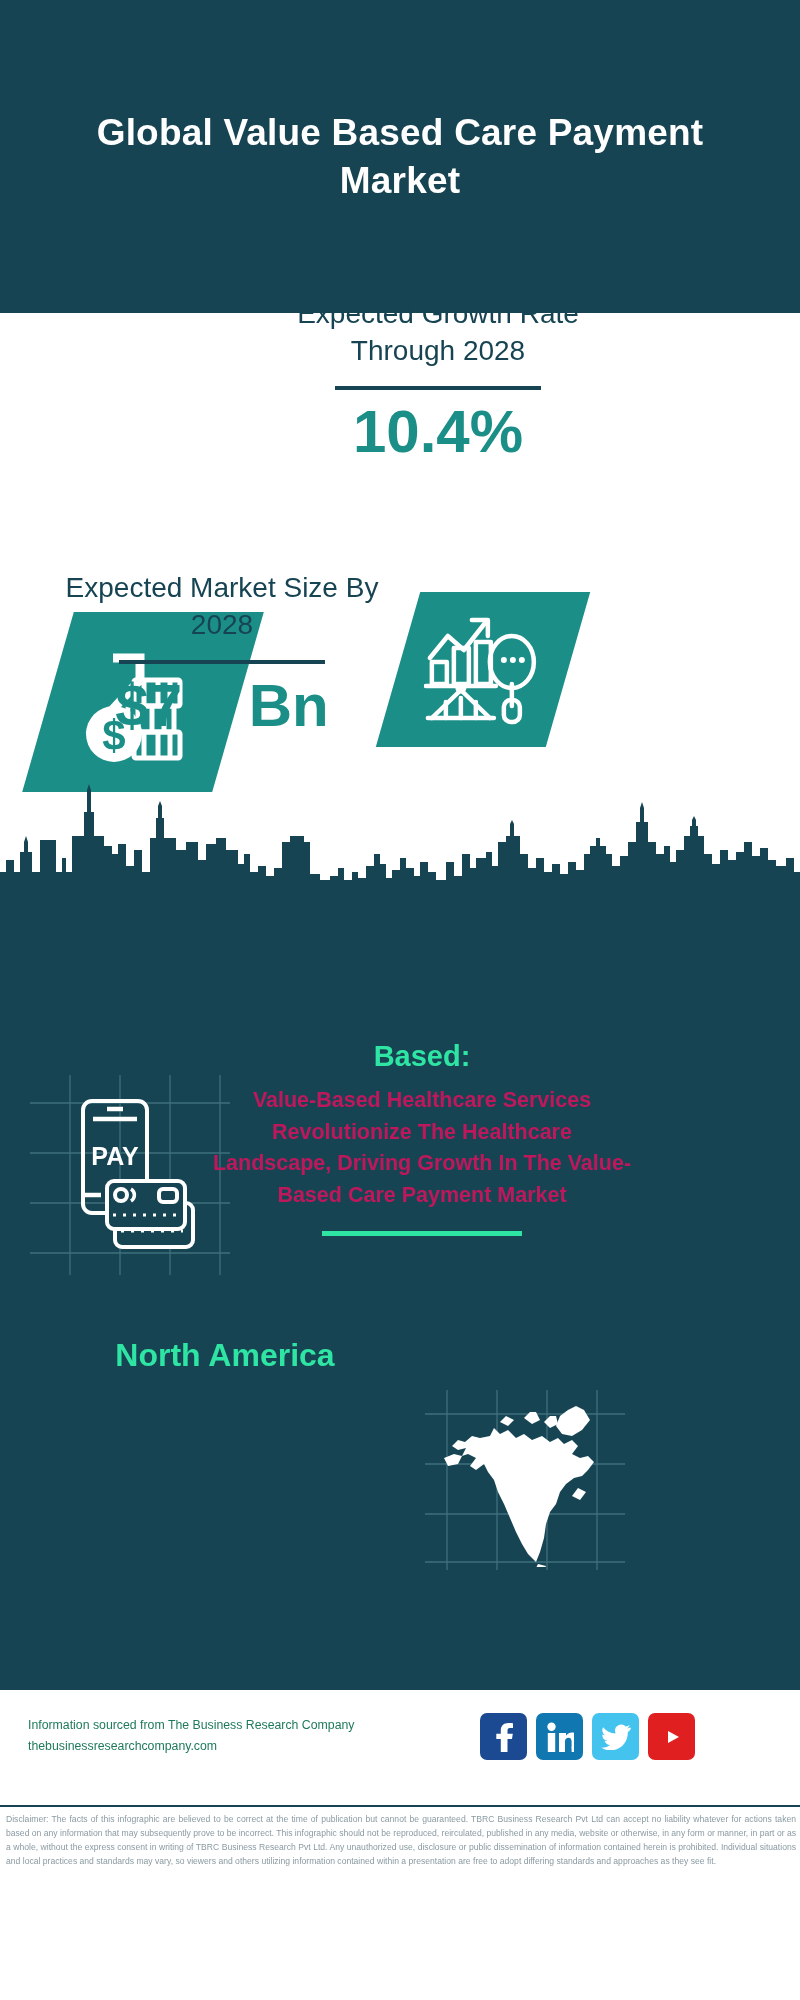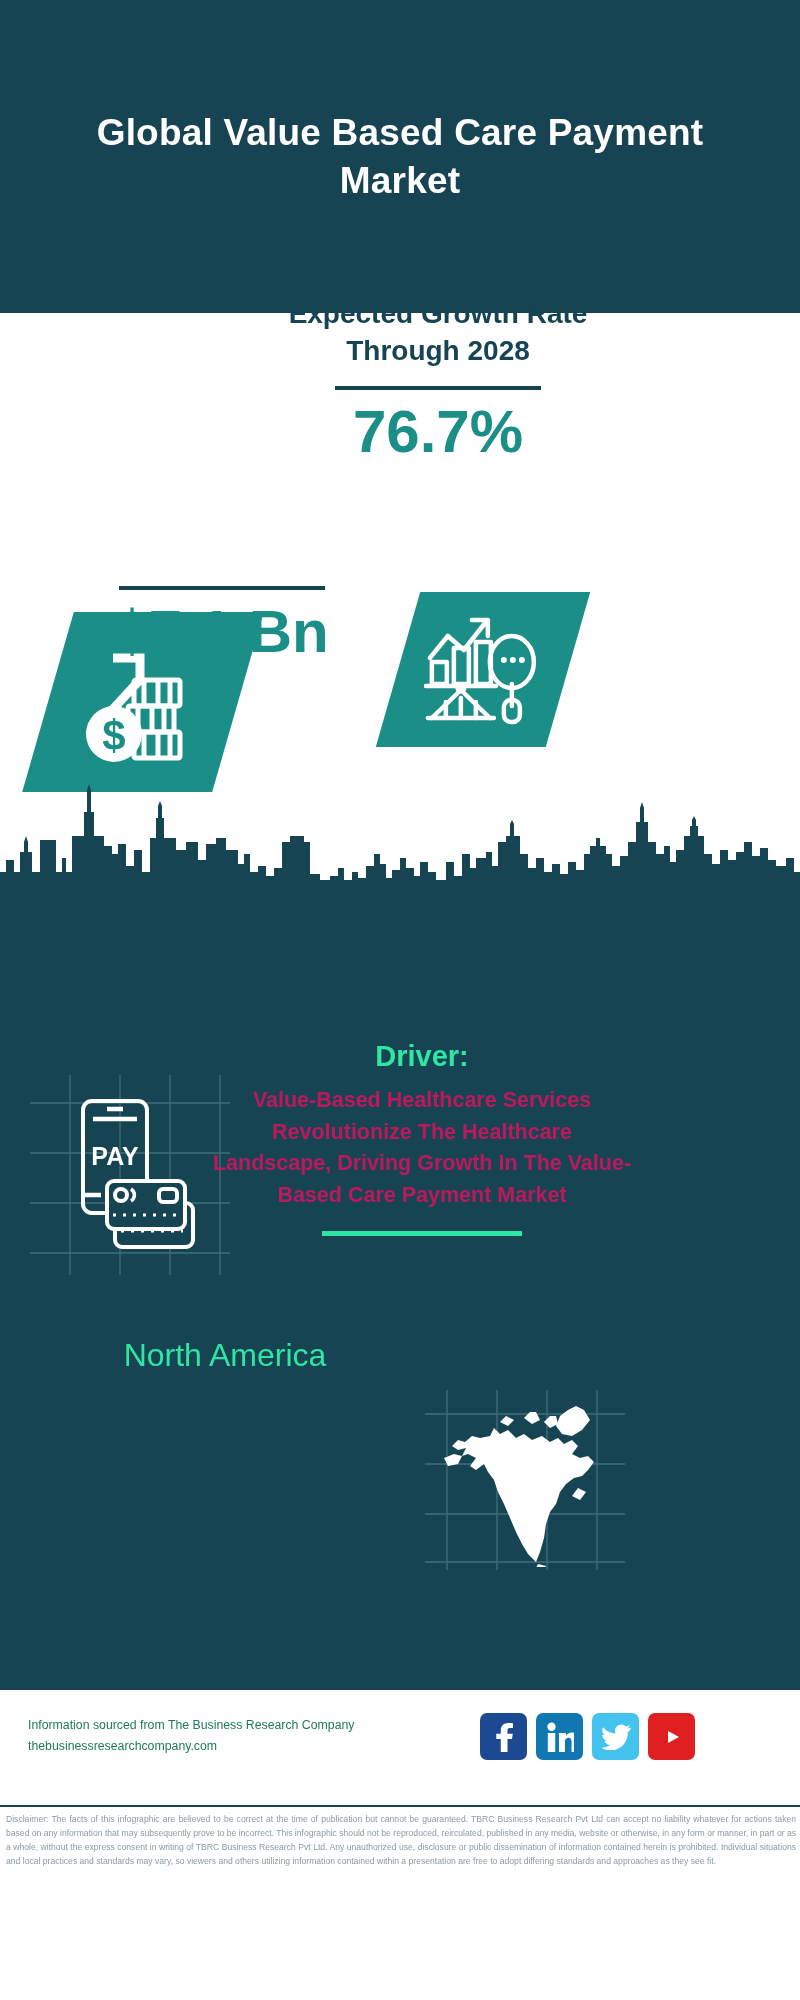--- a/index.html
+++ b/index.html
@@ -36,21 +36,21 @@
   }
   .para > svg{transform:skewX(16deg);}
 
   .row-growth-text{
     position:absolute;left:268px;top:296px;width:340px;text-align:center;
   }
   .row-size-text{
     position:absolute;left:52px;top:570px;width:340px;text-align:center;
   }
   .stat-label{
-    color:#174453;font-size:28px;font-weight:700;line-height:1.32;margin:0;
+    color:#174453;font-size:28px;font-weight:400;line-height:1.32;margin:0;
   }
   .stat-rule{
     height:4px;background:#174453;margin:16px auto 10px auto;width:206px;border:0;
   }
   .stat-value{
     color:#1b8f87;font-size:60px;font-weight:700;line-height:1.05;margin:0;
   }
 
   
   .dark-block{
@@ -73,21 +73,21 @@
     margin:0;color:#be185d;font-size:21.5px;font-weight:700;line-height:1.47;
   }
   .driver-rule{
     width:200px;height:5px;background:#2fe5a3;border:0;margin:20px auto 0 auto;
   }
 
   .region-wrap{
     position:absolute;left:35px;top:1335px;width:380px;text-align:center;
   }
   .region-name{
-    margin:0;color:#2fe5a3;font-size:32px;font-weight:400;line-height:1.25;
+    margin:0;color:#2fe5a3;font-size:32px;font-weight:700;line-height:1.25;
   }
   .region-sub{
     margin:2px 0 0 0;color:#ffffff;font-size:28px;font-weight:400;line-height:1.32;
   }
 
   
   .footer{
     position:absolute;left:0;top:1690px;width:800px;height:115px;background:#fff;
     display:flex;align-items:center;
   }
@@ -148,21 +148,21 @@
       </g>
 
       <circle cx="36" cy="96" r="28" fill="#ffffff"></circle>
       <text x="36" y="112" text-anchor="middle" font-family="Liberation Sans, sans-serif" font-size="42" font-weight="700" fill="#1b8f87">$</text>
     </svg>
   </div>
 
   <div class="row-growth-text">
     <p class="stat-label">Expected Growth Rate Through 2028</p>
     <hr class="stat-rule">
-    <p class="stat-value">76.7%</p>
+    <p class="stat-value">10.4%</p>
   </div>
 
   <div class="para" style="left:398px;top:592px;width:170px;height:155px;">
     <svg width="118" height="112" viewBox="0 0 118 112" fill="none" stroke="#ffffff" stroke-width="4.5" stroke-linecap="round" stroke-linejoin="round">
 
       <polyline points="6,44 24,22 40,36 62,8" fill="none"></polyline>
       <polyline points="48,6 64,6 64,22" fill="none"></polyline>
 
       <rect x="8" y="48" width="15" height="22"></rect>
       <rect x="30" y="34" width="15" height="36"></rect>
@@ -181,20 +181,21 @@
       <rect x="80" y="86" width="16" height="22" rx="7"></rect>
       <g stroke="none" fill="#ffffff">
         <circle cx="80" cy="46" r="3"></circle>
         <circle cx="89" cy="46" r="3"></circle>
         <circle cx="98" cy="46" r="3"></circle>
       </g>
     </svg>
   </div>
 
   <div class="row-size-text">
+    <p class="stat-label">Expected Market Size By 2028</p>
     <hr class="stat-rule">
     <p class="stat-value">$7.1 Bn</p>
   </div>
 
   <div class="dark-block"></div>
 
   <svg class="skyline" viewBox="0 0 800 120" preserveAspectRatio="none">
     <path fill="#174453" d="M0,120 L0,92 L6,92 L6,80 L14,80 L14,92 L20,92 L20,72 L24,72 L24,62
       L26,56 L28,62 L28,72 L32,72 L32,92 L40,92 L40,60 L56,60 L56,92 L62,92 L62,78 L66,78
       L66,92 L72,92 L72,56 L84,56 L84,32 L87,32 L87,10 L89,4 L91,10 L91,32 L94,32 L94,56
@@ -240,21 +241,21 @@
     <rect x="60" y="108" width="78" height="44" rx="7" fill="#174453"></rect>
     <line x1="66" y1="136" x2="128" y2="136" stroke-width="3" stroke-dasharray="3 7"></line>
     <rect x="52" y="86" width="78" height="48" rx="7" fill="#174453"></rect>
     <circle cx="66" cy="100" r="6"></circle>
     <path d="M76 94 a7 7 0 0 1 0 12" stroke-width="3.5"></path>
     <rect x="104" y="94" width="18" height="13" rx="4"></rect>
     <line x1="58" y1="120" x2="124" y2="120" stroke-width="3" stroke-dasharray="3 7"></line>
   </svg>
 
   <div class="driver-wrap">
-    <p class="driver-title">Driver:</p>
+    <p class="driver-title">Based:</p>
     <p class="driver-body">Value-Based Healthcare Services Revolutionize The Healthcare Landscape, Driving Growth In The Value-Based Care Payment Market</p>
     <hr class="driver-rule">
   </div>
 
   <div class="region-wrap">
     <p class="region-name">North America</p>
   </div>
 
   <svg class="grid-lines" style="position:absolute;left:425px;top:1390px;width:200px;height:180px;" viewBox="0 0 200 180">
     <line x1="22" y1="0" x2="22" y2="180"></line>

